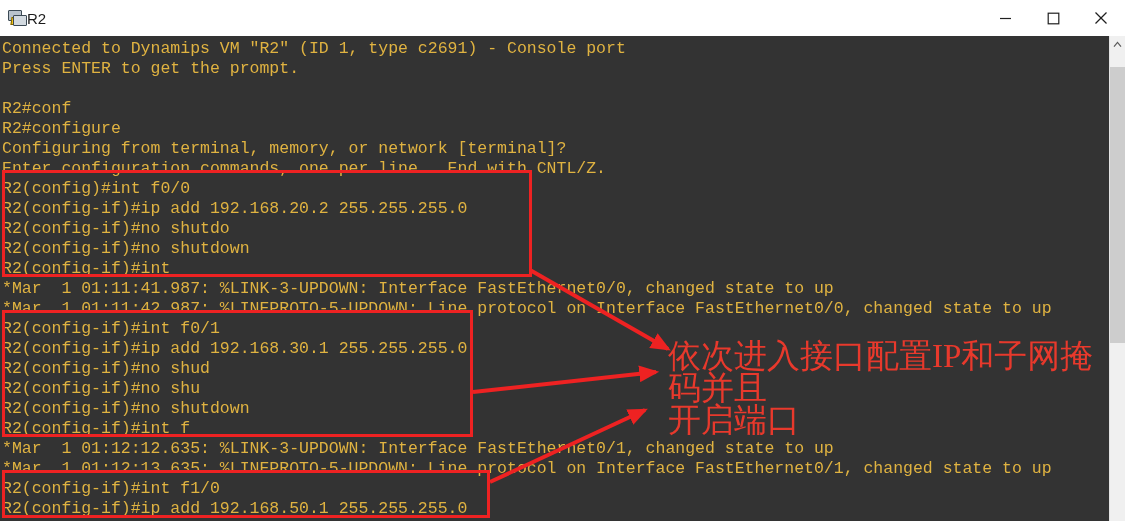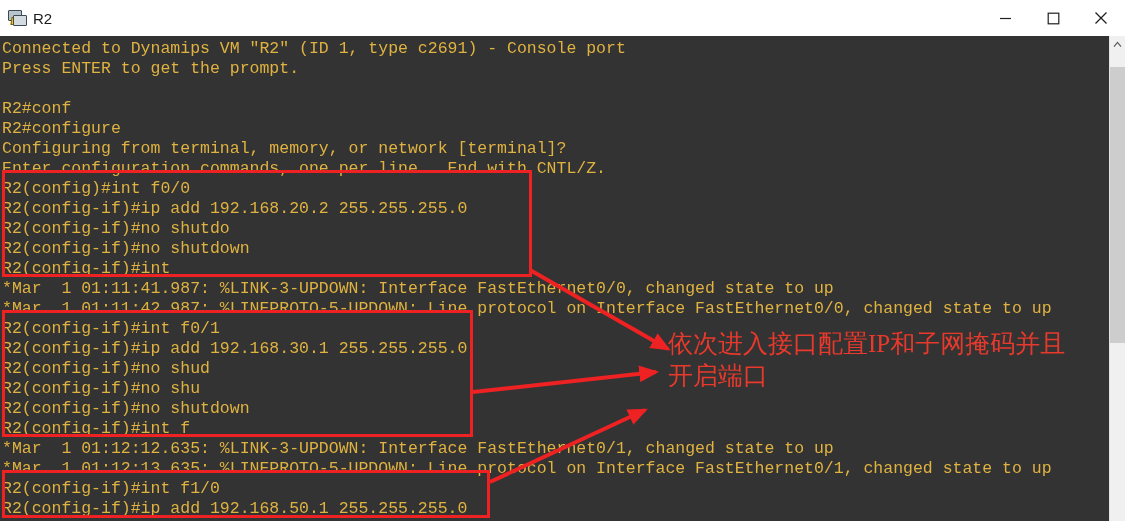--- a/index.html
+++ b/index.html
@@ -30,21 +30,21 @@
     height: 36px;
     background: #ffffff;
     border-bottom: 1px solid #e6e6e6;
     display: flex;
     align-items: center;
   }
   #title-left {
     display: flex;
     align-items: center;
     padding-left: 8px;
-    gap: 7px;
+    gap: 1px;
     flex: 1 1 auto;
     min-width: 0;
   }
   #app-icon {
     width: 18px;
     height: 18px;
     position: relative;
     flex: 0 0 auto;
   }
   #app-icon .mon {
@@ -135,25 +135,25 @@
   }
   .redbox {
     position: absolute;
     border: 3px solid #ee2222;
     box-sizing: border-box;
     background: transparent;
   }
   #anno-text {
     position: absolute;
     left: 668px;
-    top: 292px;
+    top: 304px;
     width: 450px;
     color: #e8392c;
     font-family: "Liberation Serif", "DejaVu Serif", serif;
-    font-size: 25px;
+    font-size: 33px;
     line-height: 32px;
     white-space: pre-wrap;
   }
   #watermark {
     position: absolute;
     right: 10px;
     bottom: 6px;
     color: #cfd2d4;
     font-size: 17px;
     font-family: "Liberation Sans", sans-serif;

